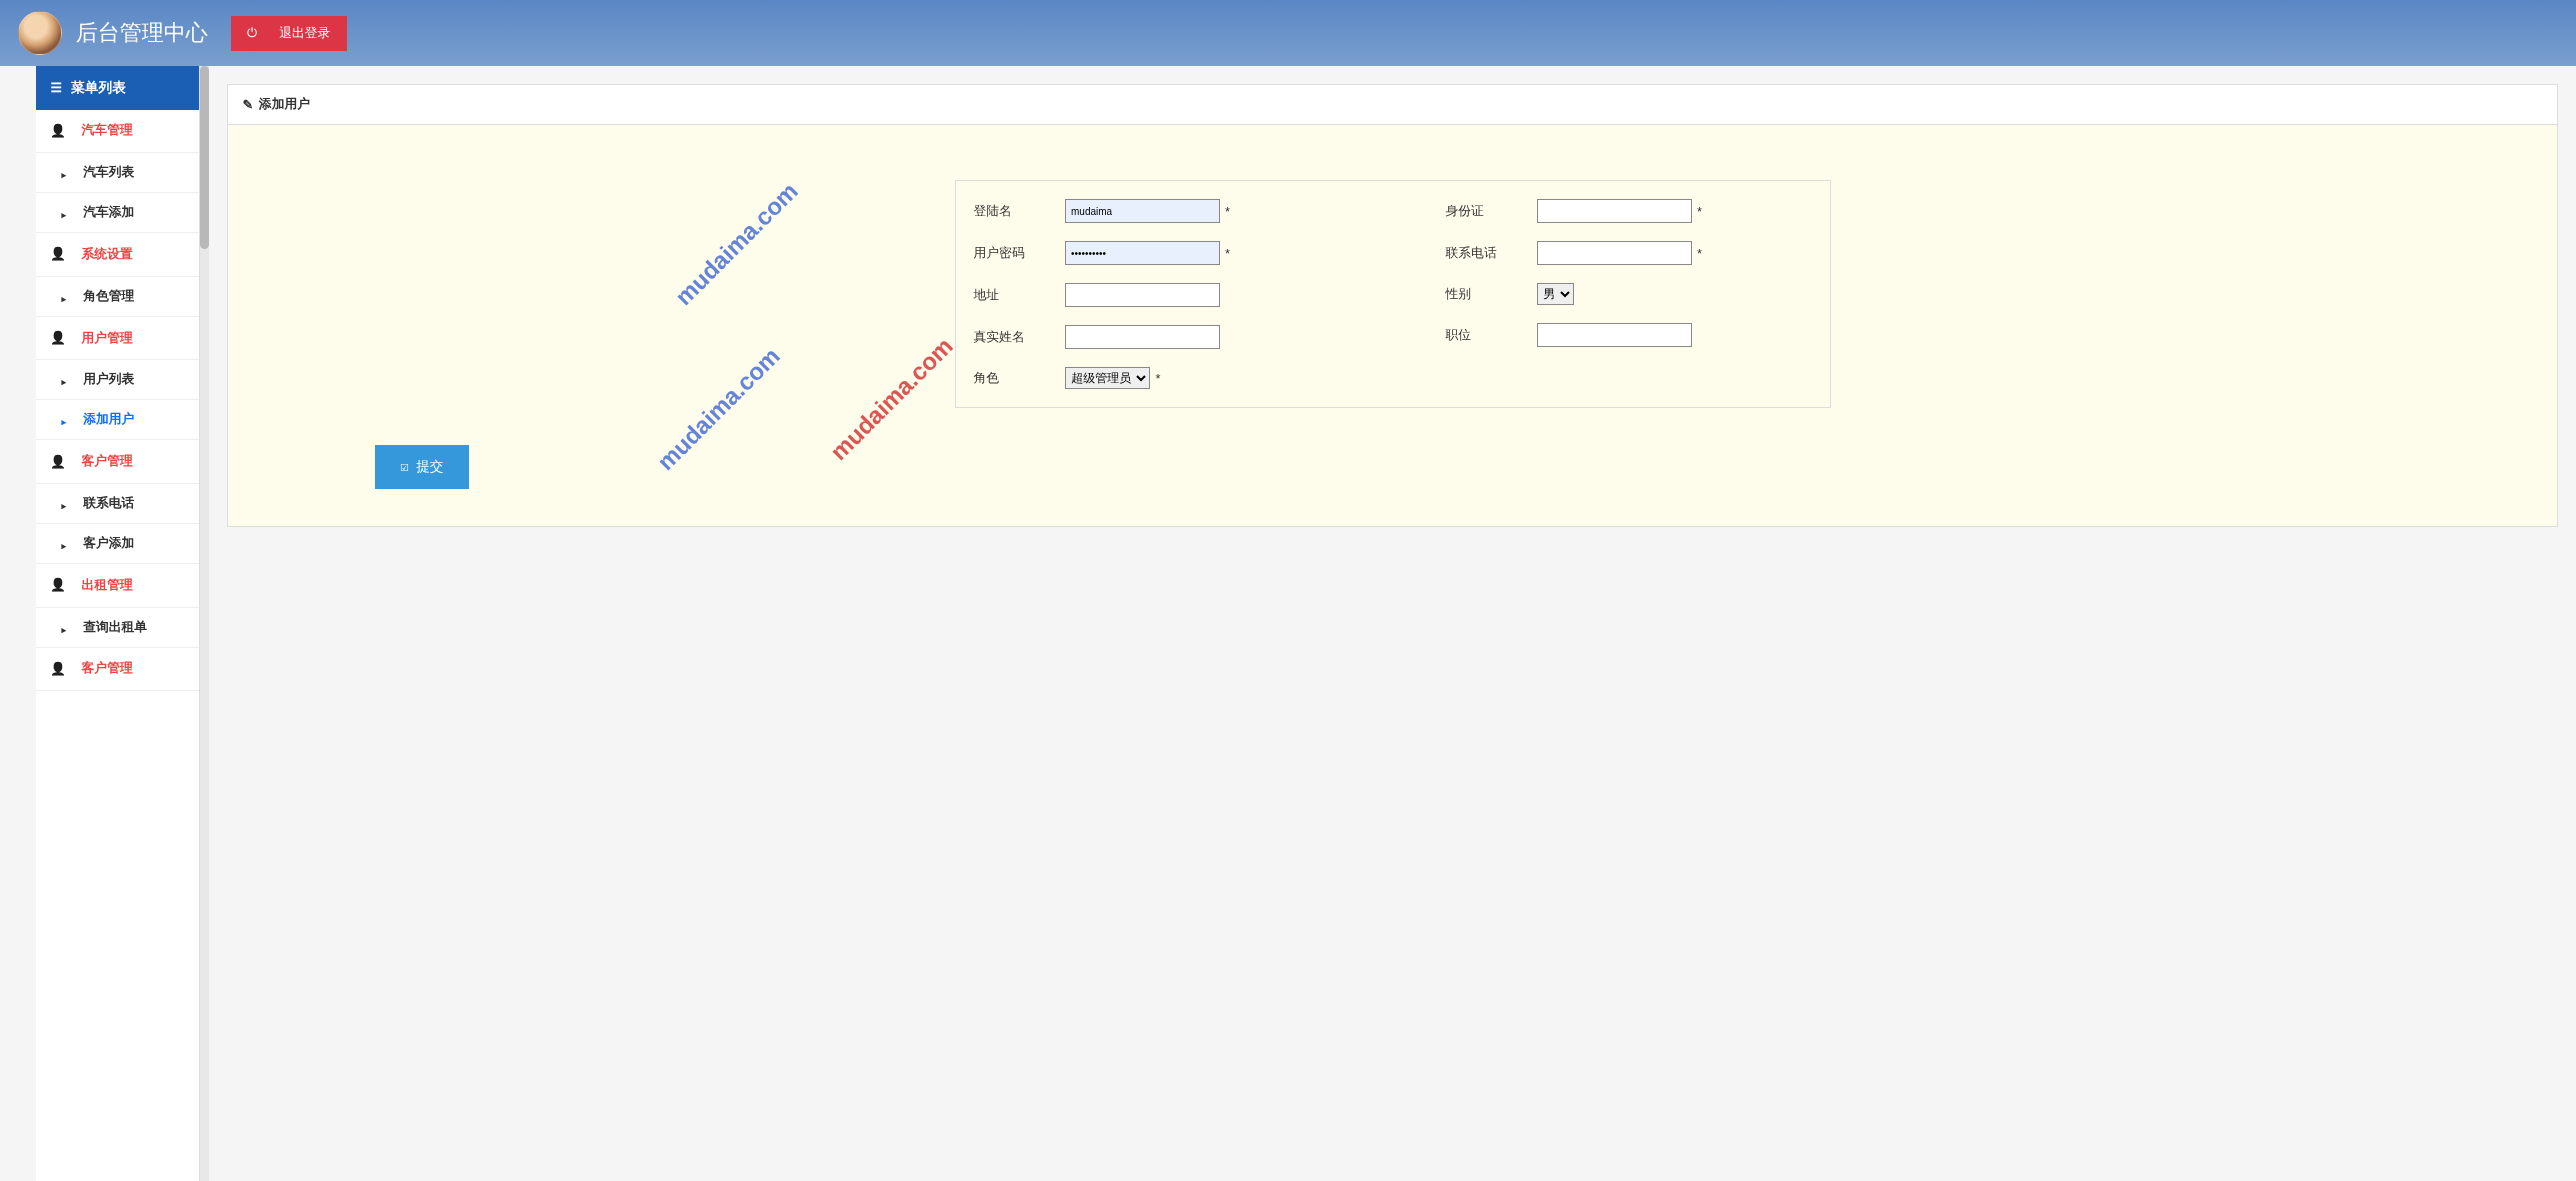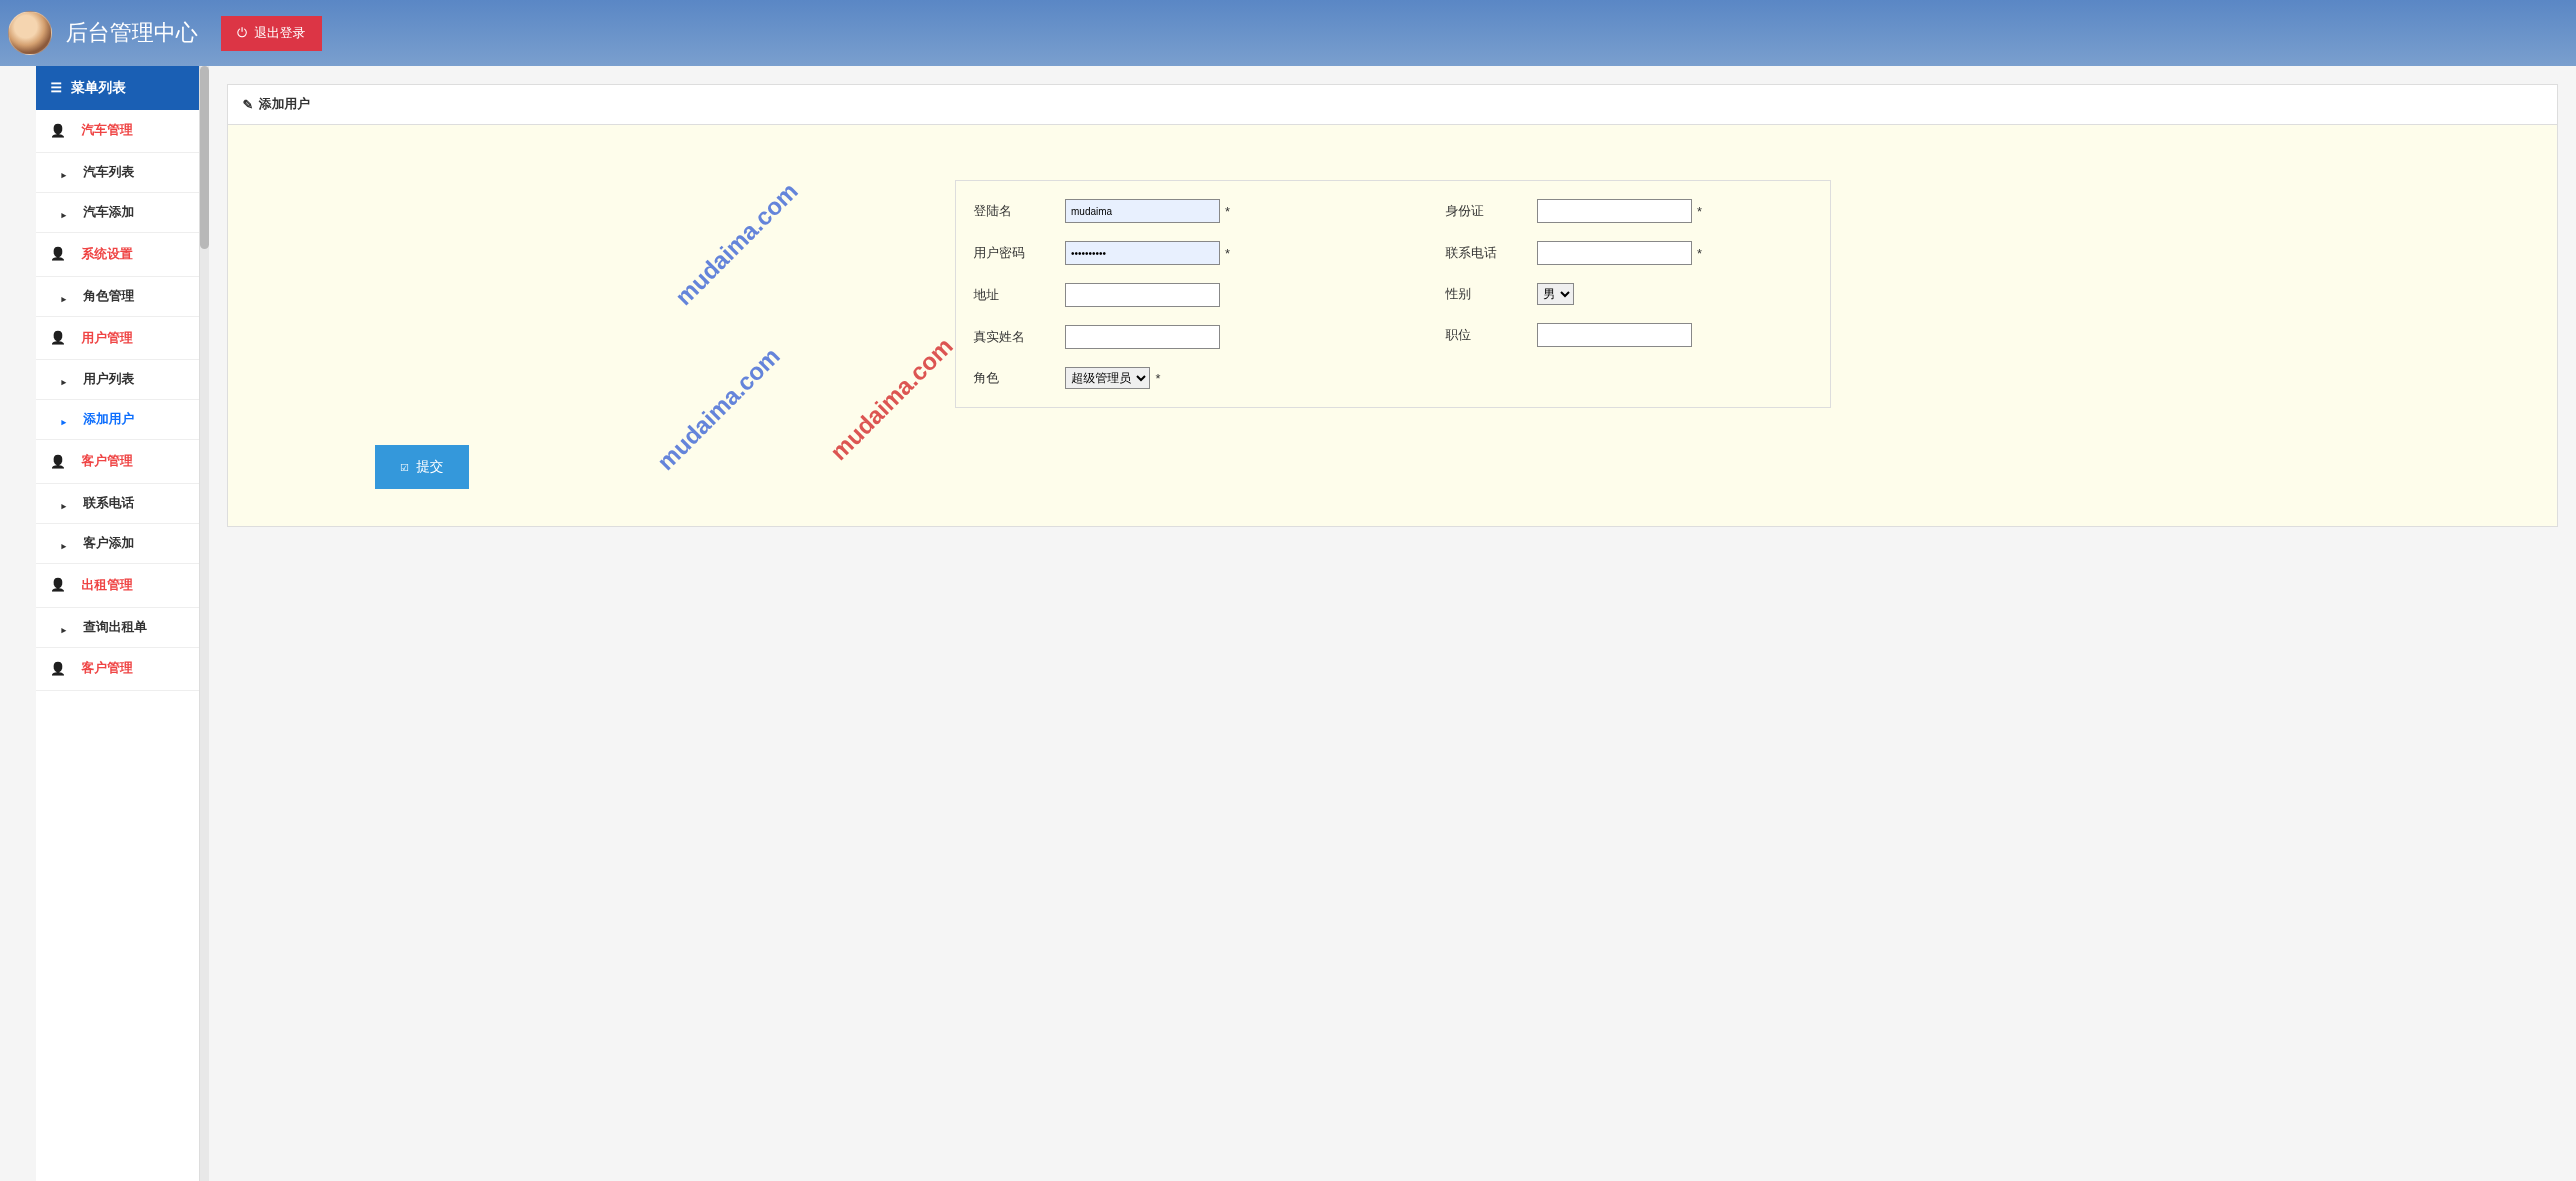--- a/index.html
+++ b/index.html
@@ -10,21 +10,21 @@
     body {
       font-family: "Microsoft YaHei", Arial, sans-serif;
       font-size: 12.8px;
       background: #f5f5f5;
     }
     .header {
       height: 66px;
       background: linear-gradient(to bottom, #5a87c5, #7a9fce);
       display: flex;
       align-items: center;
-      padding: 0 8px;
+      padding: 0 18px;
     }
     .avatar {
       width: 44px;
       height: 44px;
       border-radius: 50%;
       background: radial-gradient(circle at 40% 35%, #f5d5b0 30%, #d4a070 50%, #8b5a3c 70%);
       border: 1.8px solid rgba(255,255,255,0.3);
       margin-right: 13.7px;
     }
     .header-title {
@@ -35,21 +35,21 @@
     }
     .logout-btn {
       background: #dc3545;
       color: #fff;
       border: none;
       padding: 9px 16.4px;
       font-size: 12.8px;
       cursor: pointer;
       display: flex;
       align-items: center;
-      gap: 7px;
+      gap: 22px;
     }
     .main-layout {
       display: flex;
       height: calc(100vh - 66px);
       padding-left: 36px;
     }
     .sidebar {
       width: 164px;
       background: #fff;
       border-right: 0.9px solid #ddd;

